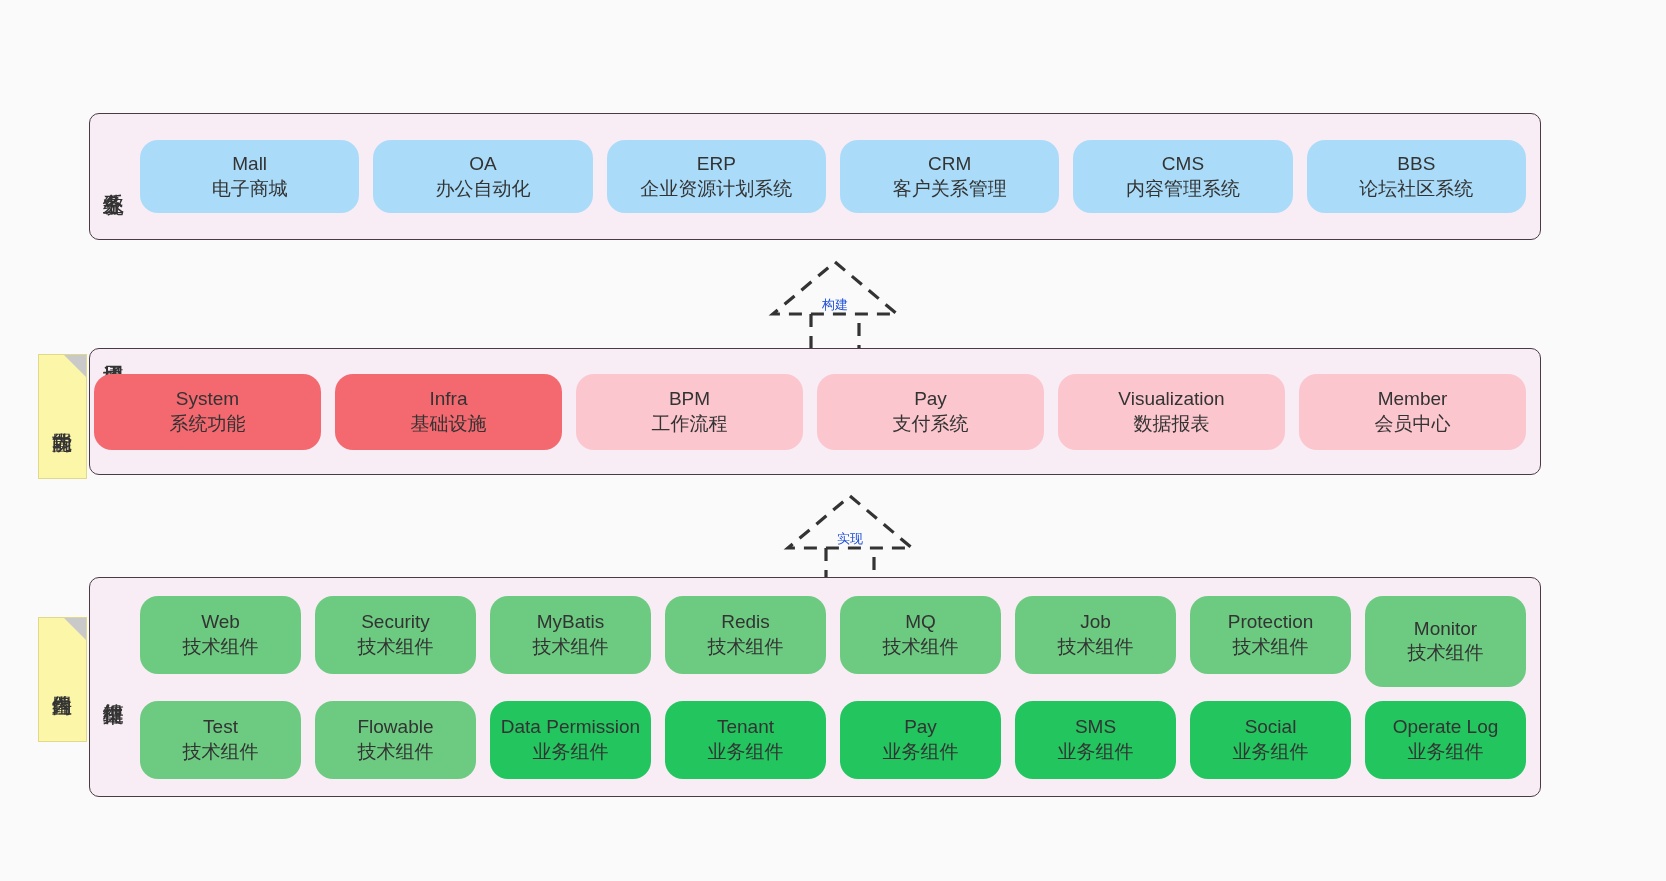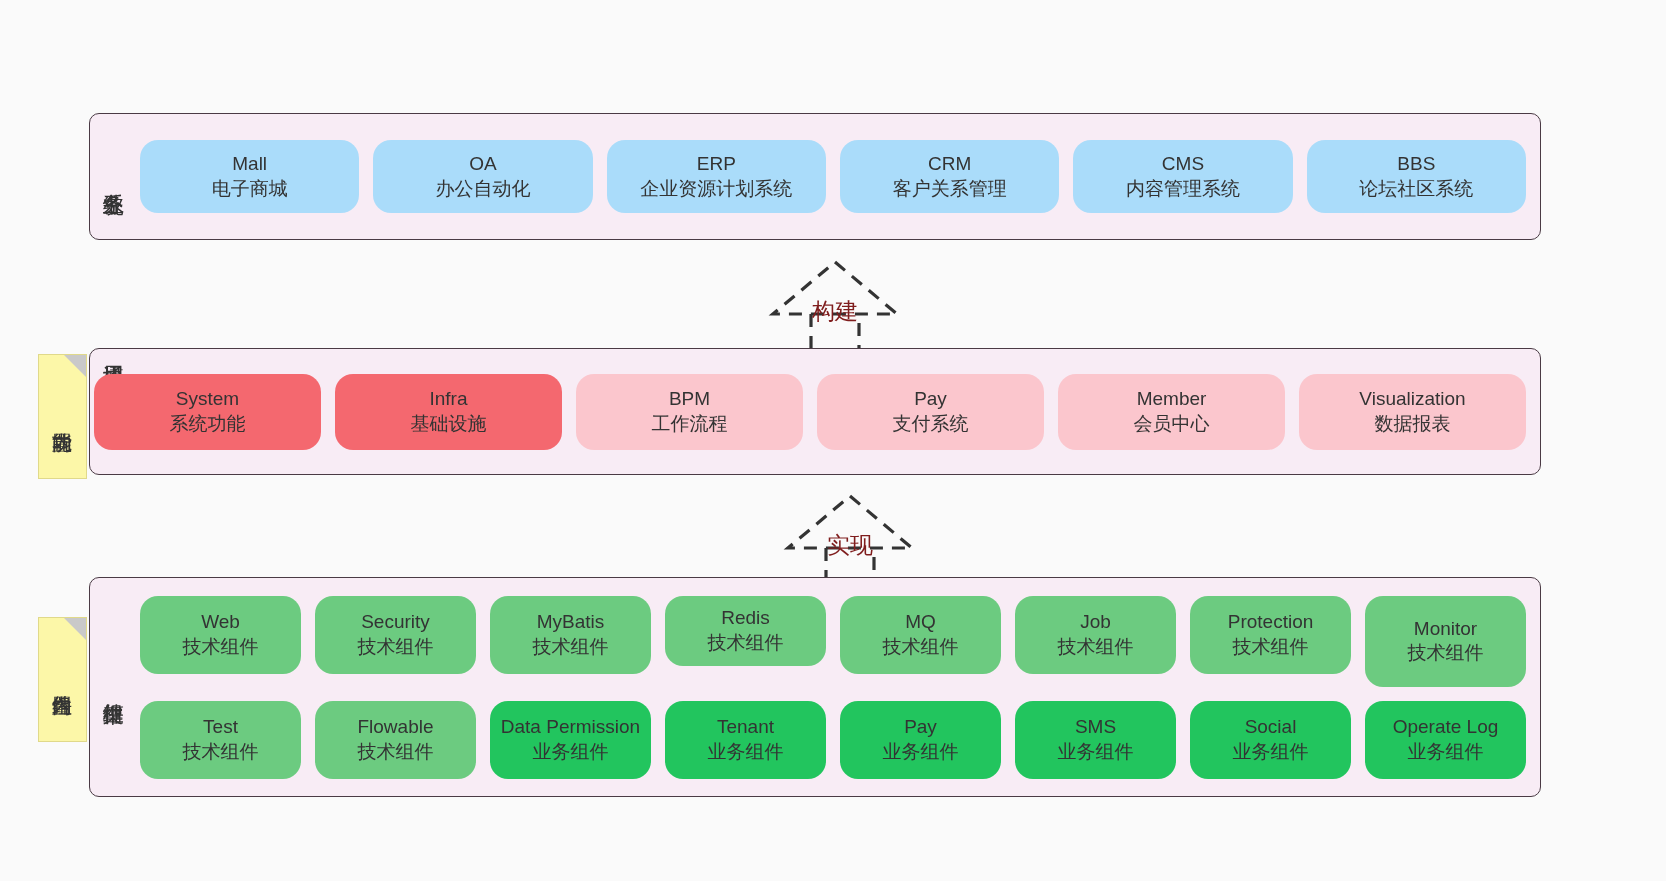--- a/index.html
+++ b/index.html
@@ -117,22 +117,22 @@
     position: absolute;
     width: 180px;
     height: 108px;
   }
   .arrow svg { display: block; overflow: visible; }
   .arrow-label {
     position: absolute;
     left: 50%;
     transform: translateX(-50%);
     top: 40px;
-    font-size: 23px;
-    color: #7f1d1d;
+    font-size: 13px;
+    color: #1d4ed8;
     background: transparent;
     white-space: nowrap;
     user-select: none;
   }
 </style>
 </head>
 <body>
 
 <div class="canvas">
 
@@ -194,26 +194,26 @@
         </div>
         <div class="box fill-pink" style="height:76px;">
           <span class="b-name">BPM</span>
           <span class="b-sub">工作流程</span>
         </div>
         <div class="box fill-pink" style="height:76px;">
           <span class="b-name">Pay</span>
           <span class="b-sub">支付系统</span>
         </div>
         <div class="box fill-pink" style="height:76px;">
+          <span class="b-name">Visualization</span>
+          <span class="b-sub">数据报表</span>
+        </div>
+        <div class="box fill-pink" style="height:76px;">
           <span class="b-name">Member</span>
           <span class="b-sub">会员中心</span>
-        </div>
-        <div class="box fill-pink" style="height:76px;">
-          <span class="b-name">Visualization</span>
-          <span class="b-sub">数据报表</span>
         </div>
       </div>
     </div>
   </div>
 
   <div class="arrow" style="left:760px; top:490px;">
     <svg width="180" height="108" viewBox="0 0 180 108">
       <path d="M 90 6 L 152 58 L 28 58 Z" fill="none" stroke="#333333" stroke-width="3.2" stroke-dasharray="13 9" stroke-linecap="butt" stroke-linejoin="miter"></path>
       <path d="M 66 58 L 66 100 L 114 100 L 114 58" fill="none" stroke="#333333" stroke-width="3.2" stroke-dasharray="13 9" stroke-linecap="butt"></path>
     </svg>
@@ -234,21 +234,21 @@
           <span class="b-sub">技术组件</span>
         </div>
         <div class="box fill-green" style="height:78px;">
           <span class="b-name">Security</span>
           <span class="b-sub">技术组件</span>
         </div>
         <div class="box fill-green" style="height:78px;">
           <span class="b-name">MyBatis</span>
           <span class="b-sub">技术组件</span>
         </div>
-        <div class="box fill-green" style="height:70px;">
+        <div class="box fill-green" style="height:78px;">
           <span class="b-name">Redis</span>
           <span class="b-sub">技术组件</span>
         </div>
         <div class="box fill-green" style="height:78px;">
           <span class="b-name">MQ</span>
           <span class="b-sub">技术组件</span>
         </div>
         <div class="box fill-green" style="height:78px;">
           <span class="b-name">Job</span>
           <span class="b-sub">技术组件</span>

